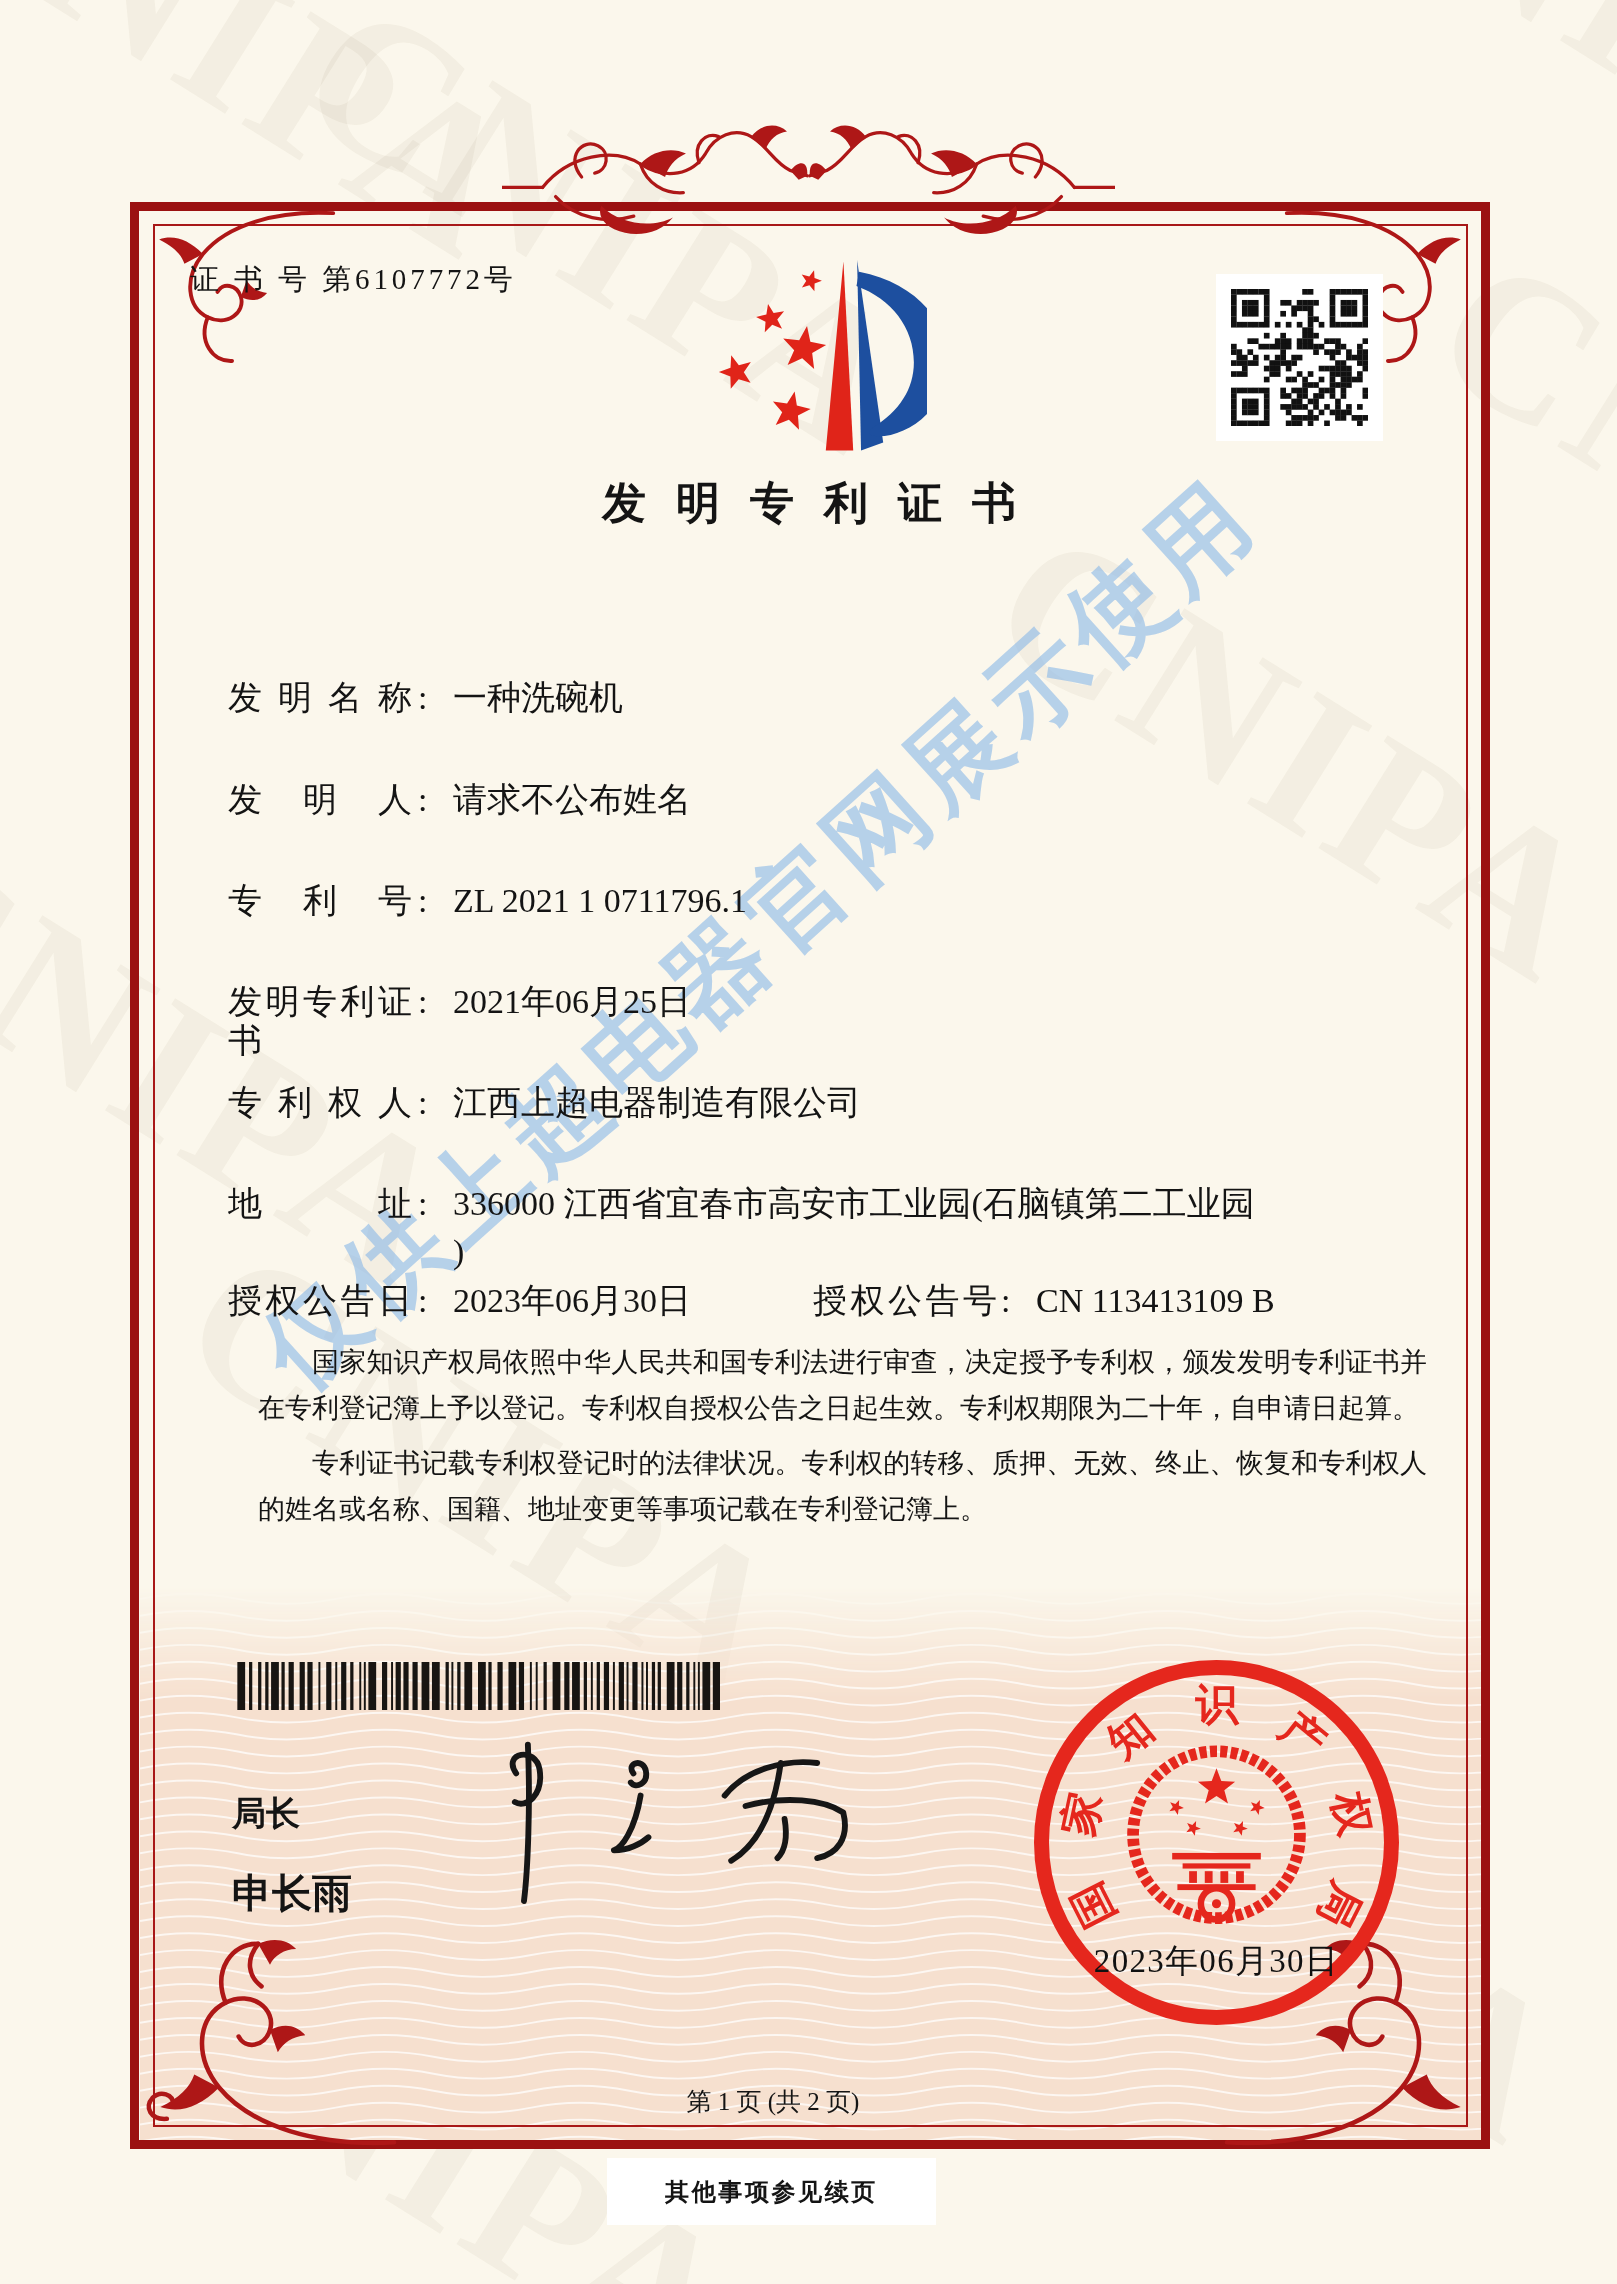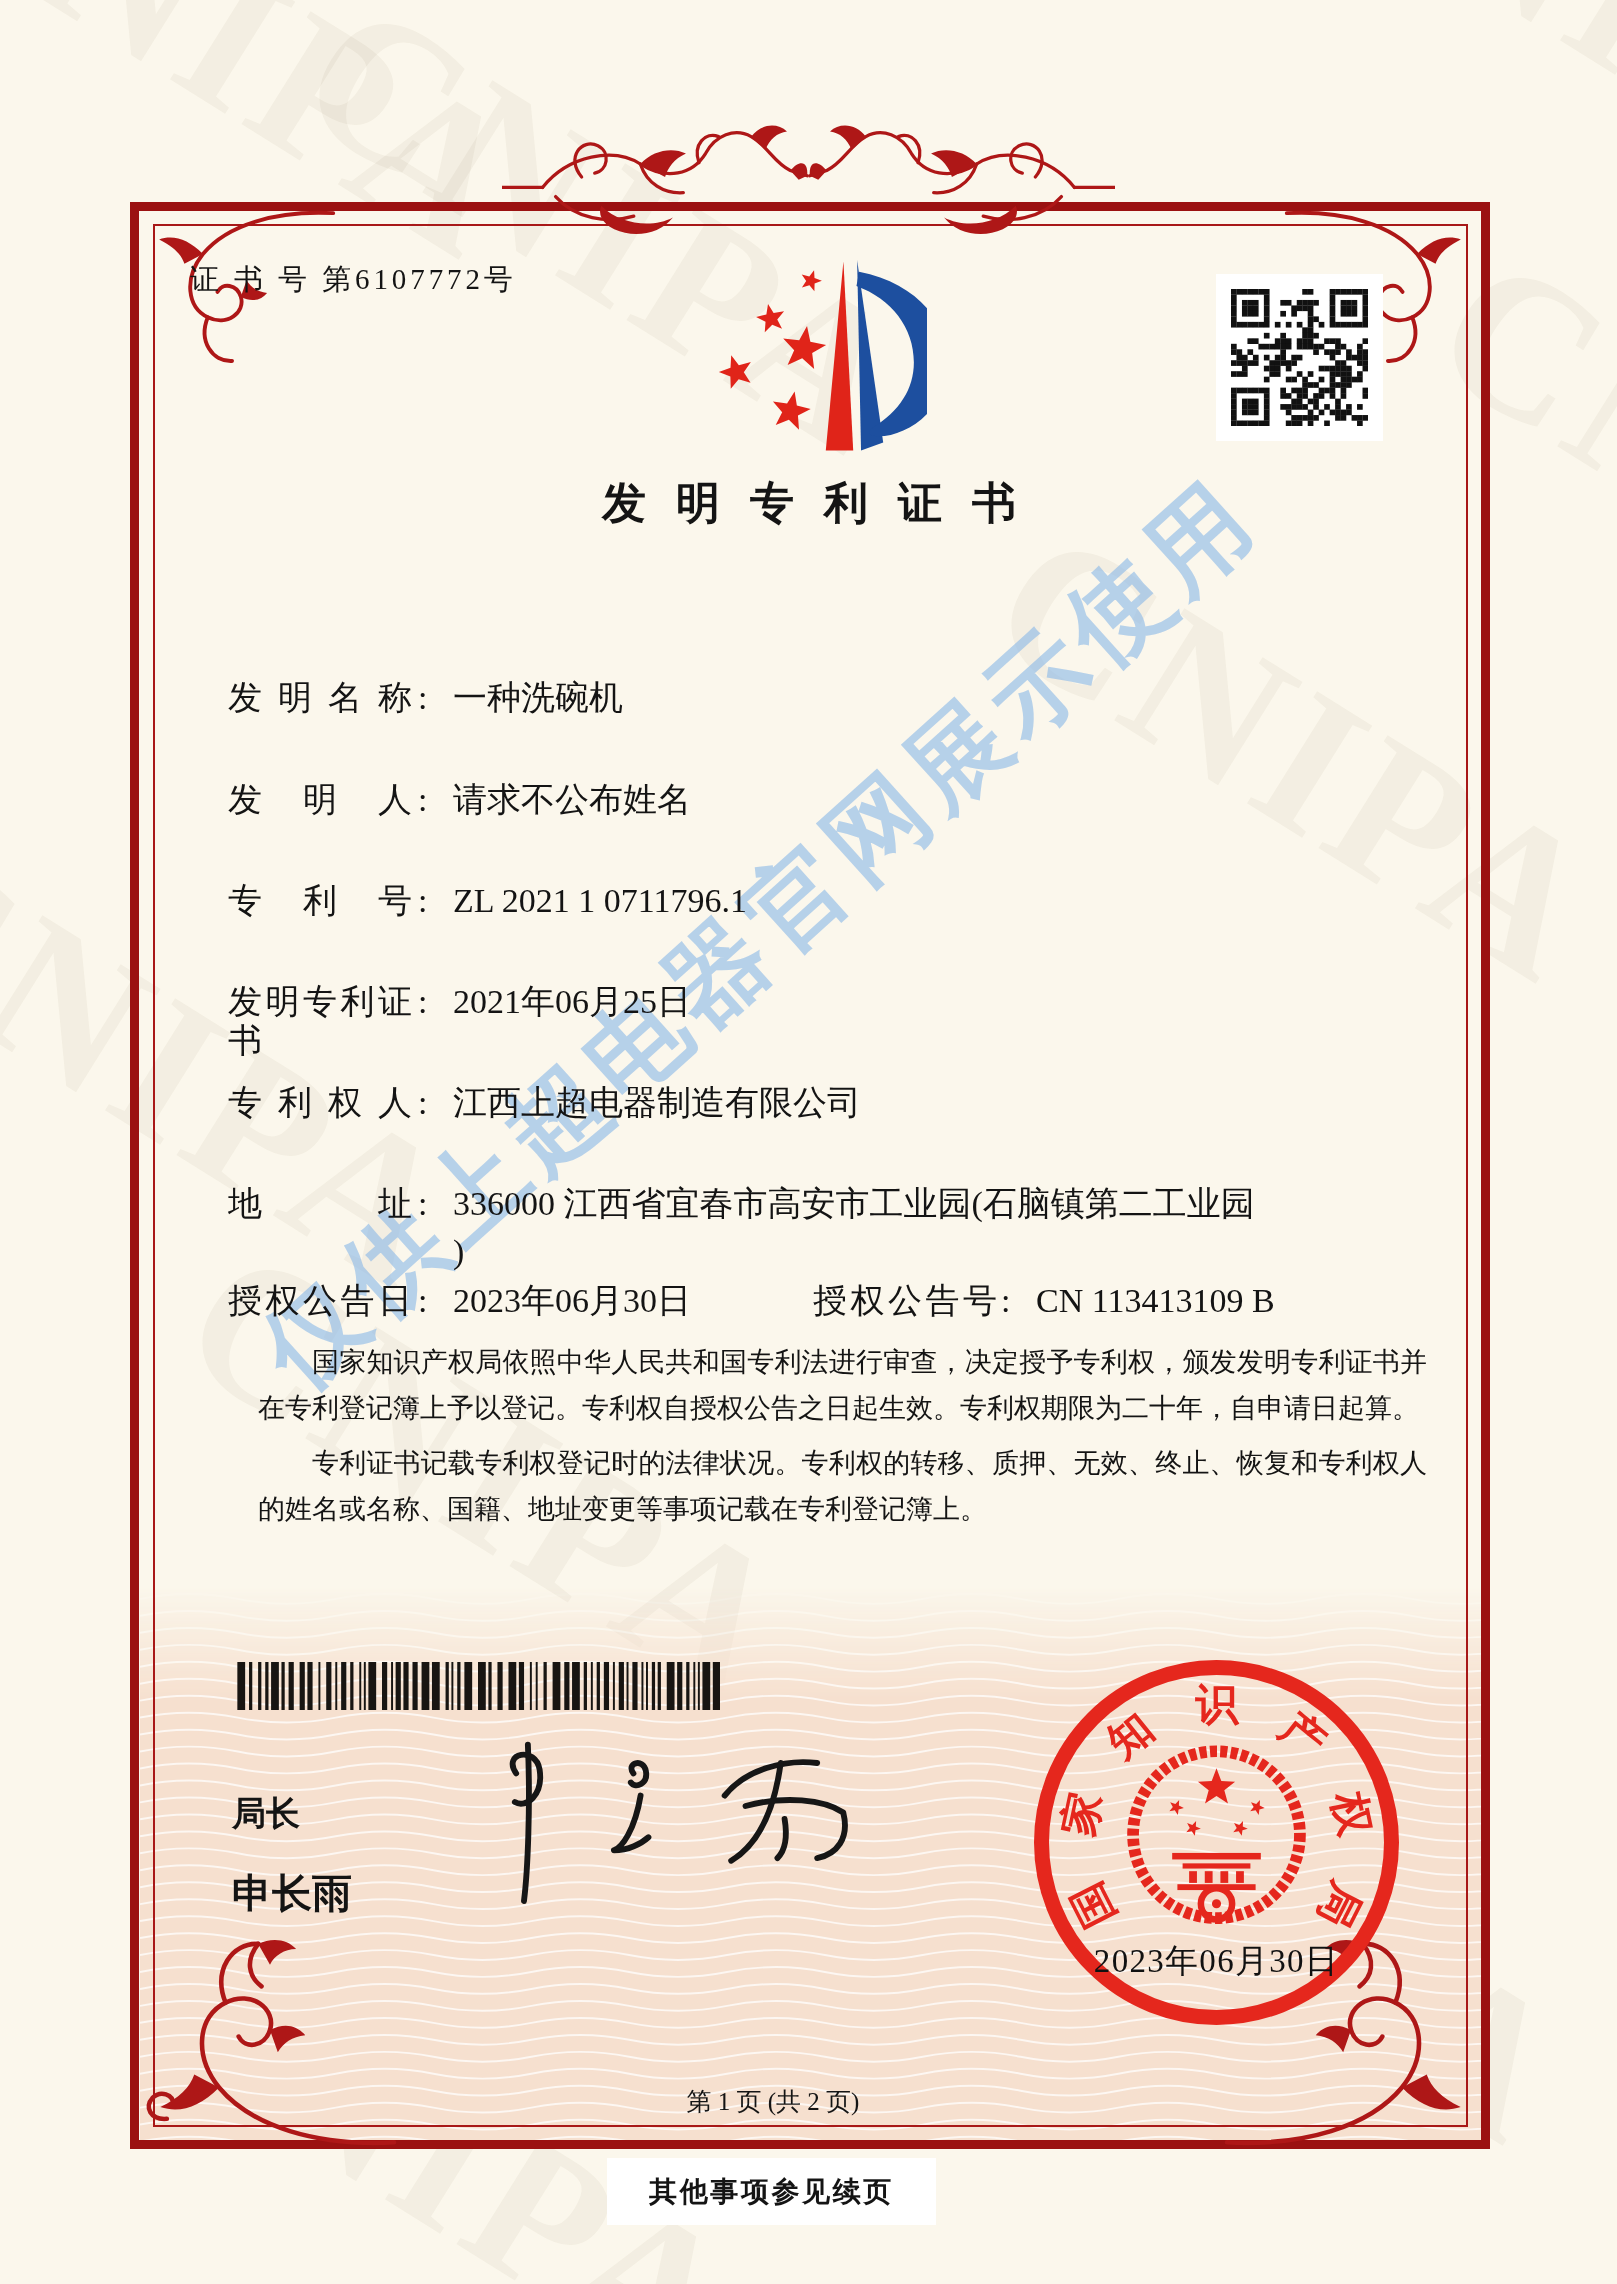--- a/index.html
+++ b/index.html
@@ -85,21 +85,21 @@
   .seal-char:nth-of-type(5){left:269px;top:75px;transform:translate(-50%,-50%) rotate(39deg);}
   .seal-char:nth-of-type(6){left:318px;top:154px;transform:translate(-50%,-50%) rotate(78deg);}
   .seal-char:nth-of-type(7){left:306px;top:245px;transform:translate(-50%,-50%) rotate(117deg);}
   .seal-date{position:absolute;left:0;top:279px;width:365px;text-align:center;
              font-size:33px;color:#111;z-index:8;letter-spacing:1.3px;}
   
   .page-indicator{position:absolute;left:0;top:2085px;width:1546px;text-align:center;
                   font-size:25px;z-index:6;}
   .cont-box{position:absolute;left:607px;top:2158px;width:329px;height:67px;background:#ffffff;
             z-index:8;display:flex;align-items:center;justify-content:center;}
-  .cont-note{font-size:28px;font-weight:bold;letter-spacing:2.6px;}
+  .cont-note{font-size:24px;font-weight:bold;letter-spacing:2.6px;}
 </style>
 </head>
 <body>
 
 <div class="page">
 
   <span class="wm-gray" style="left:-111px;top:-85px;">CNIPA</span>
   <span class="wm-gray" style="left:274px;top:111px;">CNIPA</span>
   <span class="wm-gray" style="left:1279px;top:-124px;">CNIPA</span>
   <span class="wm-gray" style="left:1409px;top:365px;">CNIPA</span>

